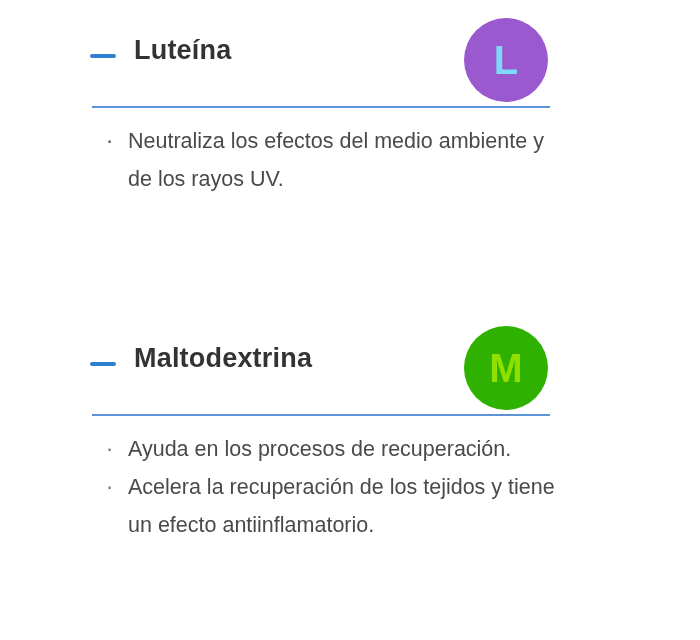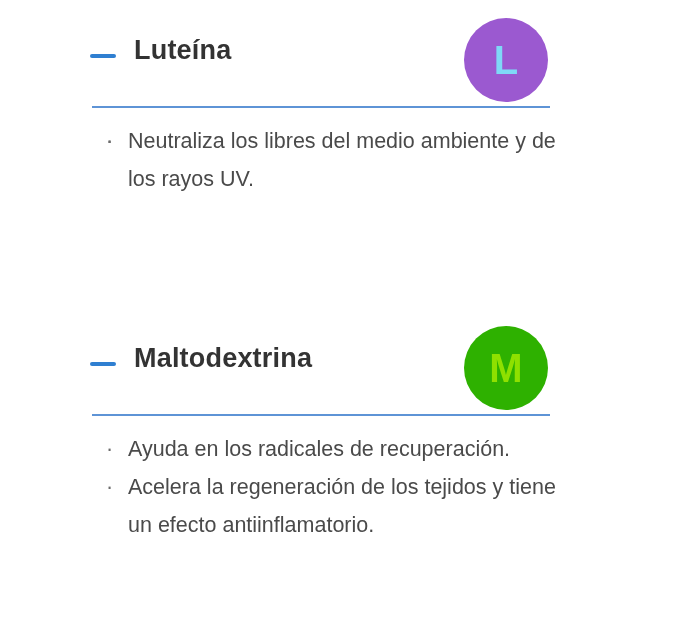--- a/index.html
+++ b/index.html
@@ -118,39 +118,39 @@
         <span>L</span>
       </div>
       <div class="rule"></div>
     </div>
     <ul class="list">
       <li>
         <span class="bullet">·</span>
       </li>
       <li>
         <span class="bullet">·</span>
-        <span>Neutraliza los libres del medio ambiente y de los rayos UV.</span>
+        <span>Neutraliza los efectos del medio ambiente y de los rayos UV.</span>
       </li>
     </ul>
   </div>
 
   <div class="section section-2">
     <div class="head-row">
       <div class="dash"></div>
       <div class="title">Maltodextrina</div>
       <div class="badge badge-green">
         <span>M</span>
       </div>
       <div class="rule"></div>
     </div>
     <ul class="list">
       <li>
         <span class="bullet">·</span>
-        <span>Ayuda en los radicales de recuperación.</span>
+        <span>Ayuda en los procesos de recuperación.</span>
       </li>
       <li>
         <span class="bullet">·</span>
-        <span>Acelera la regeneración de los tejidos y tiene un efecto antiinflamatorio.</span>
+        <span>Acelera la recuperación de los tejidos y tiene un efecto antiinflamatorio.</span>
       </li>
     </ul>
   </div>
 
 </div>
 
 </body></html>

